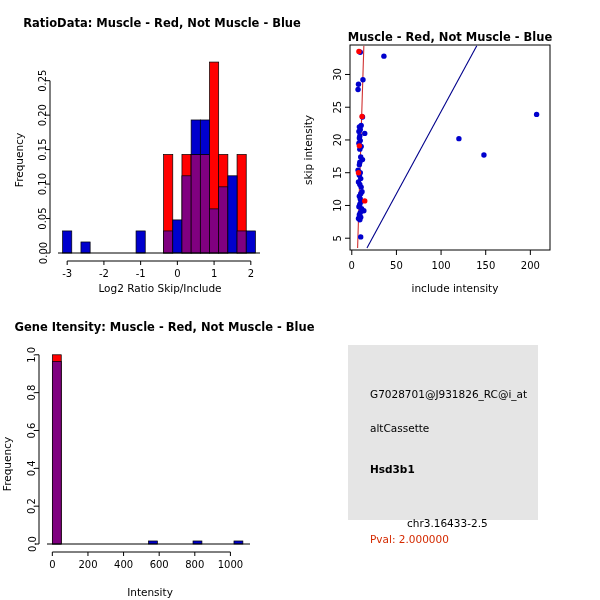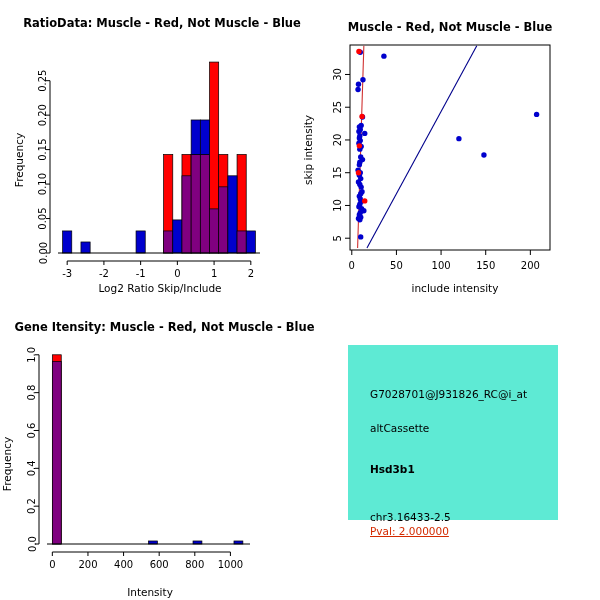--- a/index.html
+++ b/index.html
@@ -12,22 +12,22 @@
   #panel-gene{left:0;top:304px;width:300px;height:300px;padding-left:29px;}
   #panel-info{left:300px;top:300px;width:300px;height:300px;}
 
   .ptitle{position:absolute;left:0;width:100%;text-align:center;
           font-weight:bold;font-size:11.5px;color:#000;white-space:nowrap;}
   svg{position:absolute;left:0;top:0;display:block;}
   .axlab{font-size:10.5px;fill:#000;font-family:"DejaVu Sans","Liberation Sans",sans-serif;}
   .ticklab{font-size:10px;fill:#000;font-family:"DejaVu Sans","Liberation Sans",sans-serif;}
   .axisline{stroke:#000;stroke-width:1;fill:none;}
 
-  .infobox{position:absolute;left:48px;top:45px;width:210px;height:175px;
-           background:#5eead4;}
+  .infobox{position:absolute;left:48px;top:45px;width:190px;height:175px;
+           background:#e5e5e5;}
   .infoline{position:absolute;left:22px;font-size:10.5px;color:#000;
             white-space:nowrap;font-family:"DejaVu Sans","Liberation Sans",sans-serif;}
   .infoline.pval{color:#d42a00;}
 </style>
 </head>
 <body>
 
 <div class="panel" id="panel-ratio">
   <div class="ptitle" style="top:16px;">RatioData: Muscle - Red, Not Muscle - Blue</div>
   <svg width="300" height="300">
@@ -83,21 +83,21 @@
         <path d="M238.8181818181818,261 L238.8181818181818,265" class="axisline"></path>
         <text x="238.8181818181818" y="277" class="ticklab" text-anchor="middle">2</text>
         <path d="M46,253 L248,253" class="axisline"></path>
       </g>
     <text class="axlab" x="148" y="292" text-anchor="middle">Log2 Ratio Skip/Include</text>
     <text class="axlab" x="11" y="160" text-anchor="middle" transform="rotate(-90 11 160)">Frequency</text>
   </svg>
 </div>
 
 <div class="panel" id="panel-scatter">
-  <div class="ptitle" style="top:20px;">Muscle - Red, Not Muscle - Blue</div>
+  <div class="ptitle" style="top:30px;">Muscle - Red, Not Muscle - Blue</div>
   <svg width="300" height="300">
     <g id="scatter-frame">
         <rect x="50" y="45" width="200" height="205" fill="none" stroke="#000" stroke-width="1"></rect>
         <clipPath id="scclip">
           <rect x="50" y="45" width="200" height="205"></rect>
         </clipPath>
       </g>
     <g id="scatter-lines">
         <line x1="57.589285714285715" y1="248.03514376996804" x2="63.839285714285715" y2="45.65495207667732" stroke="#d03030" stroke-width="1.1" clip-path="url(#scclip)"></line>
         <line x1="66.96428571428572" y1="248.03514376996804" x2="176.78571428571428" y2="45.65495207667732" stroke="#00008b" stroke-width="1.1" clip-path="url(#scclip)"></line>
@@ -226,16 +226,16 @@
     <text class="axlab" x="150" y="292" text-anchor="middle">Intensity</text>
     <text class="axlab" x="11" y="160" text-anchor="middle" transform="rotate(-90 11 160)">Frequency</text>
   </svg>
 </div>
 
 <div class="panel" id="panel-info">
   <div class="infobox">
     <div class="infoline" style="top:43px;">G7028701@J931826_RC@i_at</div>
     <div class="infoline" style="top:77px;">altCassette</div>
     <div class="infoline" style="top:118px;font-weight:bold;">Hsd3b1</div>
-    <div class="infoline" style="top:166px;">chr3.16433-2.5</div>
-    <div class="infoline pval" style="top:180px;text-decoration:underline;">Pval: 2.000000</div>
+    <div class="infoline" style="top:172px;margin-left:37px;">chr3.16433-2.5</div>
+    <div class="infoline pval" style="top:188px;">Pval: 2.000000</div>
   </div>
 </div>
 
 </body></html>

